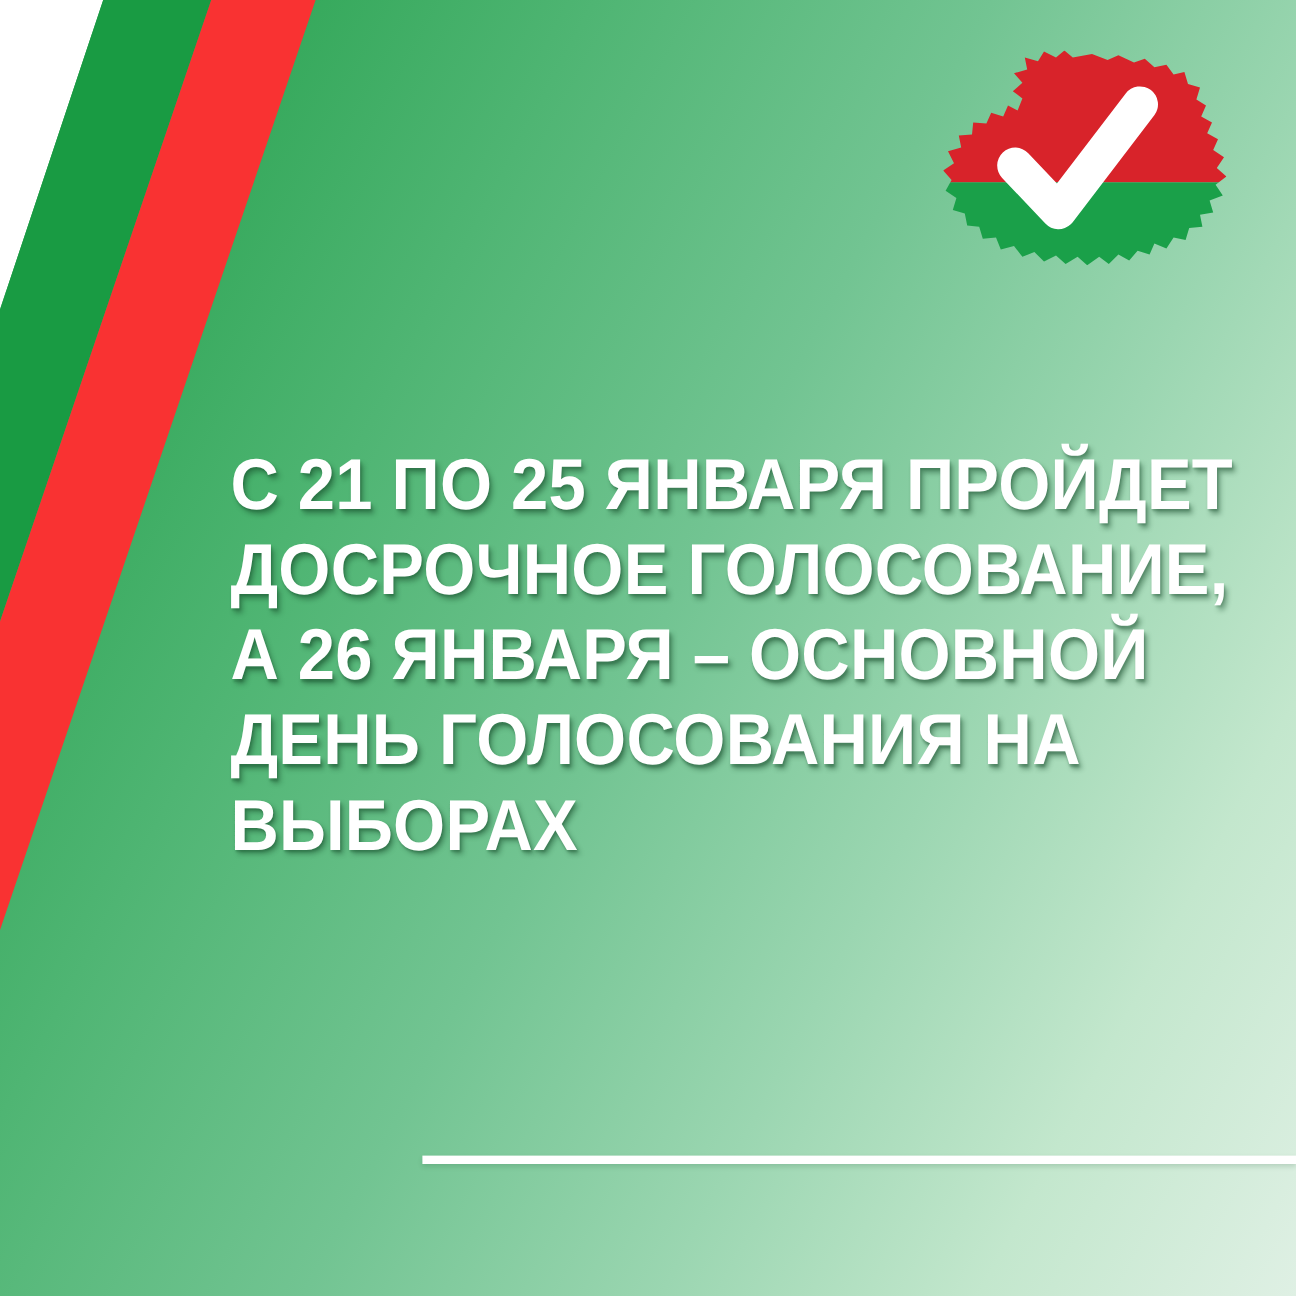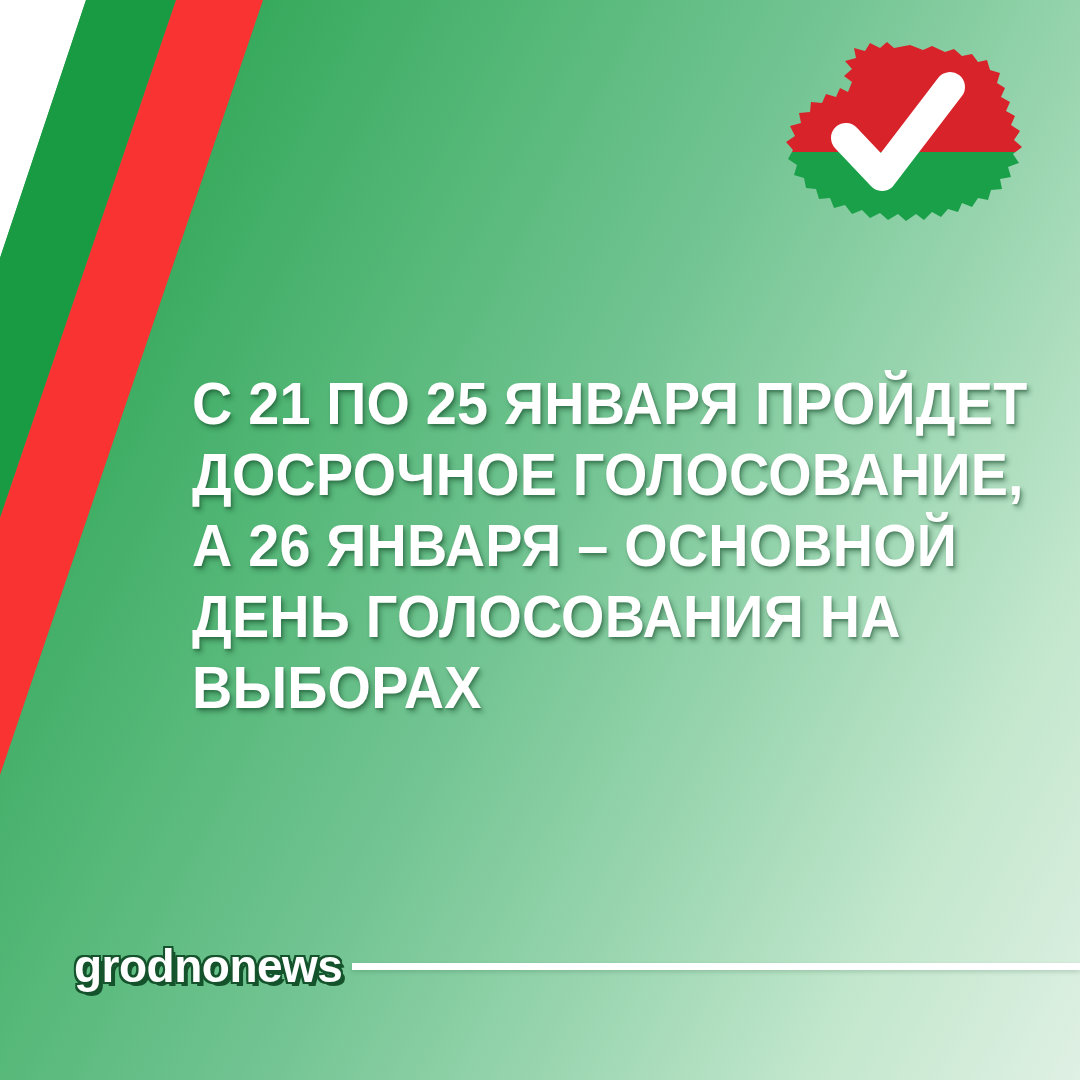--- a/index.html
+++ b/index.html
@@ -153,17 +153,16 @@
 
   <div class="headline">
     <span class="line">С 21 ПО 25 ЯНВАРЯ ПРОЙДЕТ</span>
     <span class="line">ДОСРОЧНОЕ ГОЛОСОВАНИЕ,</span>
     <span class="line">А 26 ЯНВАРЯ – ОСНОВНОЙ</span>
     <span class="line">ДЕНЬ ГОЛОСОВАНИЯ НА</span>
     <span class="line">ВЫБОРАХ</span>
   </div>
 
   <div class="footer">
-    <div class="brand">grodnonews</div>
     <div class="rule"></div>
   </div>
 
 </div>
 
 </body></html>

